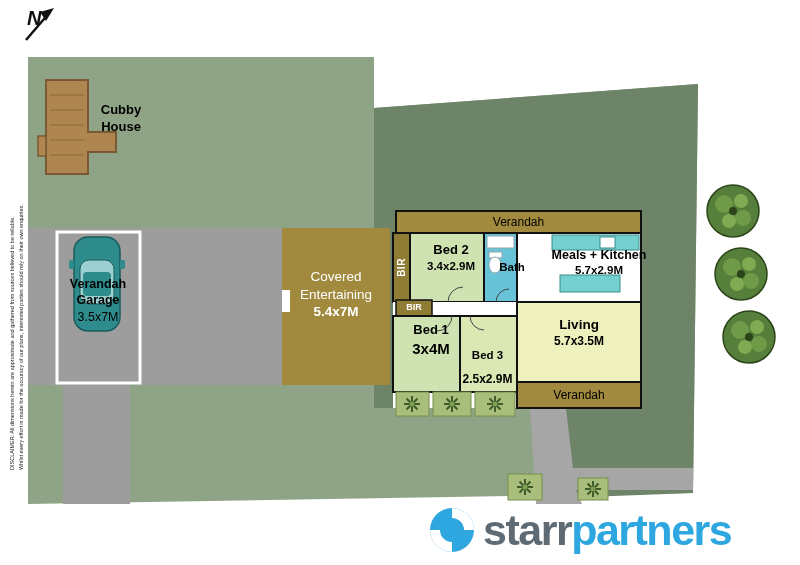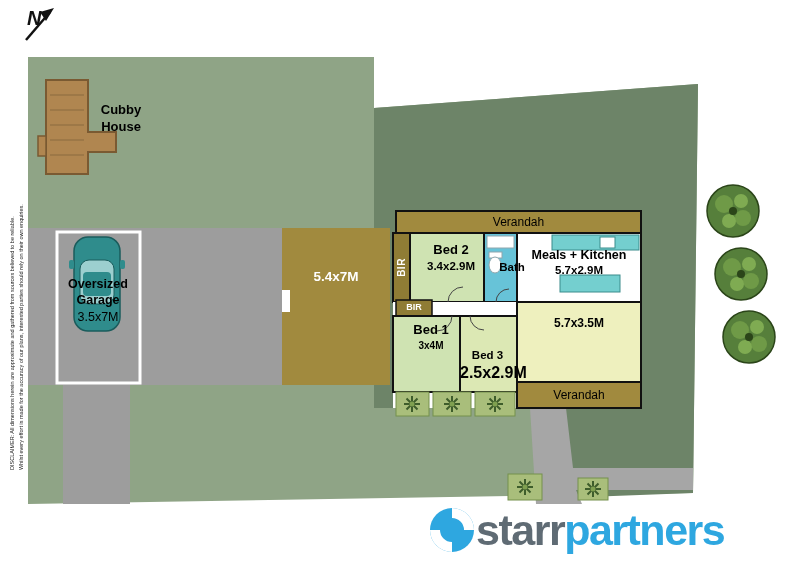--- a/index.html
+++ b/index.html
@@ -13,37 +13,37 @@
              font-size:20px;color:#111;}
   .cubby-lbl{left:86px;top:102px;width:70px;font-size:13px;font-weight:700;}
   .garage-lbl{left:53px;top:276px;width:90px;font-size:12.5px;}
   .garage-lbl .size{font-weight:400;}
   .covered-lbl{left:284px;top:268px;width:104px;font-size:13.5px;color:#fff;}
   .ver-top{left:396px;top:215px;width:245px;font-size:12px;}
   .ver-bot{left:517px;top:388px;width:124px;font-size:12px;}
   .bed2-lbl{left:410px;top:242px;width:82px;font-size:13px;}
   .bed2-lbl .size{font-size:11.5px;}
   .bath-lbl{left:484px;top:260px;width:56px;font-size:11.5px;font-weight:700;}
-  .meals-lbl{left:517px;top:247px;width:124px;font-size:12.5px;}
+  .meals-lbl{left:517px;top:247px;width:124px;font-size:12.5px;padding-left:20px;}
   .meals-lbl .size{font-size:11.5px;}
   .bed1-lbl{left:393px;top:322px;width:52px;font-size:13px;padding-left:12px;}
-  .bed1-lbl .size{font-size:10px;}
+  .bed1-lbl .size{font-size:15px;}
   .bed3-lbl{left:460px;top:348px;width:55px;font-size:11.5px;}
-  .bed3-lbl .size{font-size:16px;}
+  .bed3-lbl .size{font-size:12px;margin-top:9px;}
   .living-lbl{left:517px;top:316px;width:124px;font-size:13.5px;}
   .living-lbl .size{font-size:12px;}
   .bir-v{left:393px;top:233px;width:17px;height:69px;display:flex;align-items:center;
          justify-content:center;}
   .bir-v span{transform:rotate(-90deg);color:#fff;font-weight:700;font-size:10px;
               letter-spacing:.5px;}
   .bir-s{left:396px;top:300px;width:36px;height:16px;display:flex;align-items:center;
          justify-content:center;color:#fff;font-weight:700;font-size:9px;}
   .disclaimer{position:absolute;left:8px;top:470px;width:420px;transform:rotate(-90deg);
               transform-origin:0 0;font-size:5.5px;color:#222;line-height:1.7;}
-  .logo{position:absolute;left:428px;top:506px;display:flex;align-items:center;gap:0;}
+  .logo{position:absolute;left:428px;top:506px;display:flex;align-items:center;gap:7px;}
   .logo-text{font-size:43px;font-weight:700;letter-spacing:-1.5px;line-height:1;}
   .logo-starr{color:#5F6B74;}
   .logo-partners{color:#2EA7E0;}
 </style>
 </head>
 <body>
 
 <div class="canvas">
 
   <svg class="abs" style="left:0;top:0" width="800" height="565" viewBox="0 0 800 565">
@@ -141,25 +141,26 @@
       <path d="M-12 16 L12 -12" stroke="#111" stroke-width="2.5" fill="none"></path>
       <polygon points="16,-16 2,-12 8,-3" fill="#111"></polygon>
     </g>
   </svg>
 
   <div class="compass-n">N</div>
 
   <div class="lbl cubby-lbl">Cubby House</div>
 
   <div class="lbl garage-lbl">
-    <span class="name">Oversized Garage</span>
+    <span class="name">Verandah Garage</span>
     <span class="size">3.5x7M</span>
   </div>
 
   <div class="lbl covered-lbl">
+    <span>Covered Entertaining</span>
     <span class="size">5.4x7M</span>
   </div>
 
   <div class="lbl ver-top">Verandah</div>
 
   <div class="lbl bir-v">
     <span>BIR</span>
   </div>
 
   <div class="lbl bed2-lbl">
@@ -180,20 +181,21 @@
     <span class="name">Bed 1</span>
     <span class="size">3x4M</span>
   </div>
 
   <div class="lbl bed3-lbl">
     <span class="name">Bed 3</span>
     <span class="size">2.5x2.9M</span>
   </div>
 
   <div class="lbl living-lbl">
+    <span class="name">Living</span>
     <span class="size">5.7x3.5M</span>
   </div>
 
   <div class="lbl ver-bot">Verandah</div>
 
   <div class="disclaimer">
     <div>DISCLAIMER: All dimensions herein are approximate and gathered from sources believed to be reliable.</div>
     <div>Whilst every effort is made for the accuracy of our plans, interested parties should rely on their own enquiries.</div>
   </div>
 

